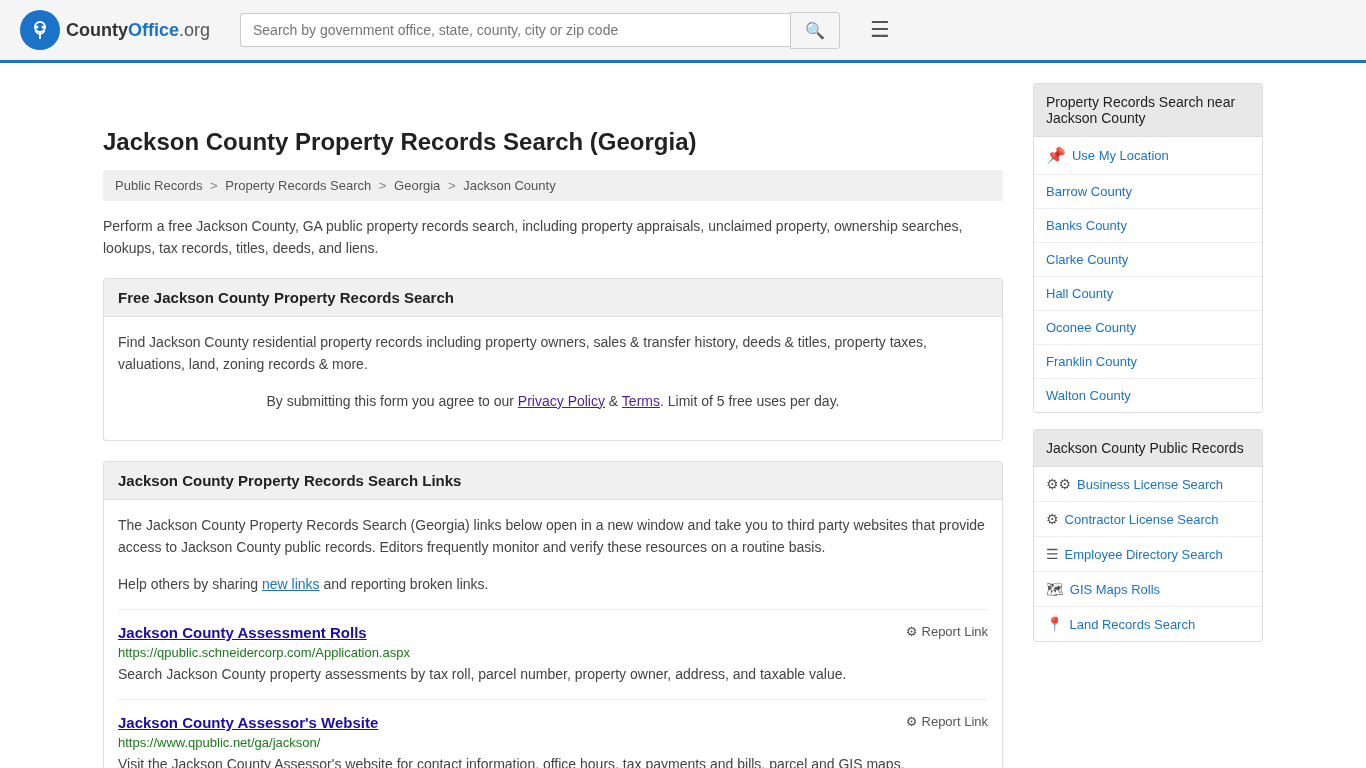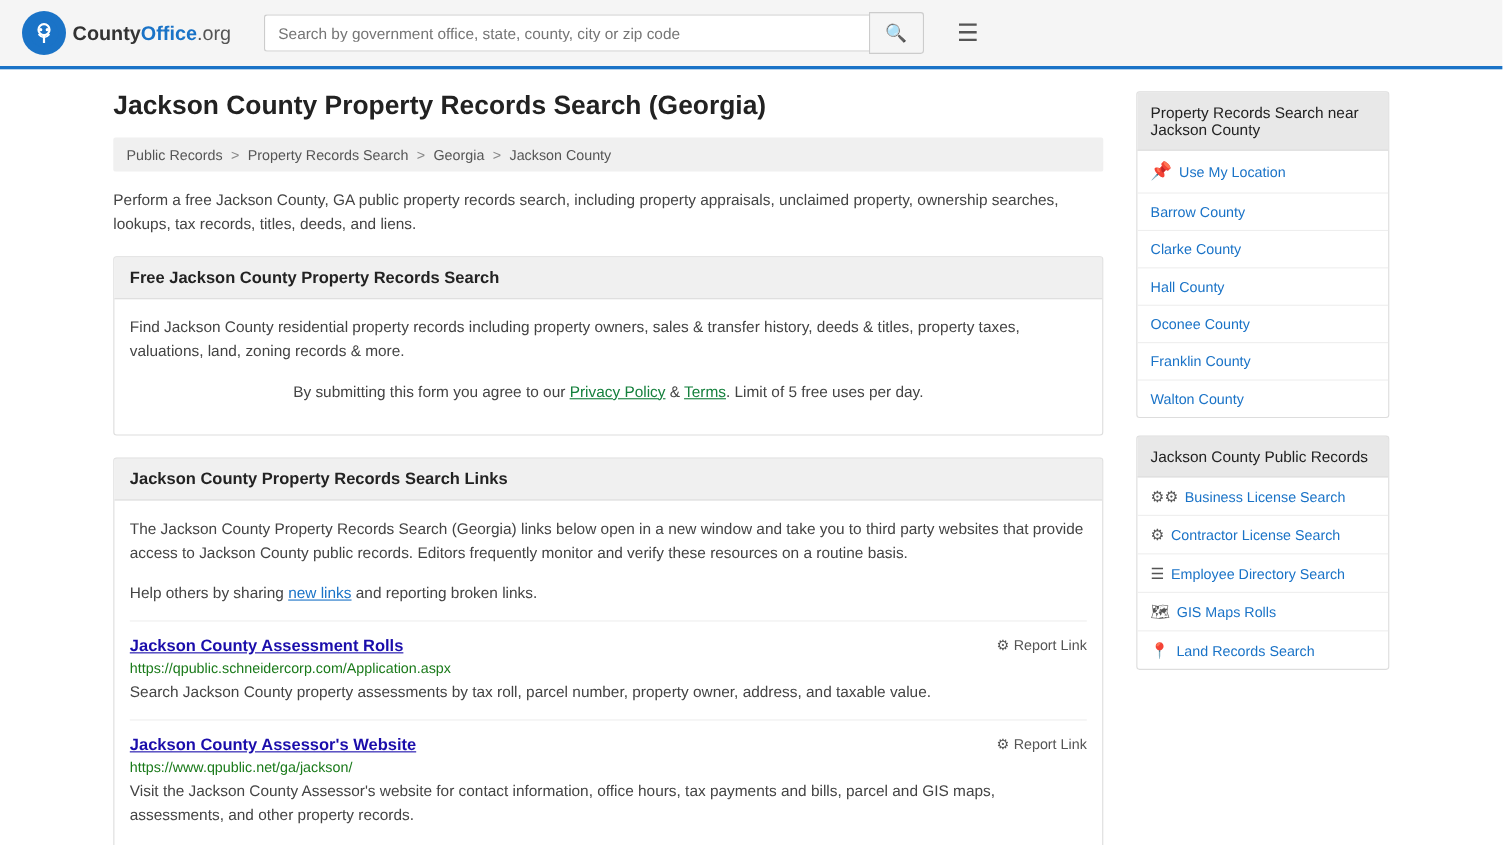--- a/index.html
+++ b/index.html
@@ -85,20 +85,21 @@
       width: 230px;
       min-width: 230px;
     }
 
     
     .page-title {
       font-size: 24px;
       font-weight: bold;
       color: #222;
       margin-bottom: 14px;
+      margin-top: 45px;
     }
 
     
     .breadcrumb {
       background: #f0f0f0;
       padding: 8px 12px;
       font-size: 13px;
       color: #555;
       margin-bottom: 14px;
       border-radius: 2px;
@@ -168,21 +169,21 @@
       font-weight: bold;
       cursor: pointer;
       border-radius: 0 3px 3px 0;
     }
     .form-disclaimer {
       font-size: 12px;
       color: #666;
       text-align: center;
     }
     .form-disclaimer a {
-      color: #15803d;
+      color: #4c1d95;
       text-decoration: underline;
     }
 
     
     .links-description {
       font-size: 14px;
       color: #444;
       line-height: 1.6;
       margin-bottom: 10px;
     }
@@ -377,20 +378,23 @@
     <div class="sidebar-section">
       <div class="sidebar-header">Property Records Search near Jackson County</div>
       <div class="sidebar-item location">
         <span class="pin-icon">📌</span>
         <a href="#">Use My Location</a>
       </div>
       <div class="sidebar-item">
         <a href="#">Barrow County</a>
       </div>
       <div class="sidebar-item">
+        <a href="#">Banks County</a>
+      </div>
+      <div class="sidebar-item">
         <a href="#">Clarke County</a>
       </div>
       <div class="sidebar-item">
         <a href="#">Hall County</a>
       </div>
       <div class="sidebar-item">
         <a href="#">Oconee County</a>
       </div>
       <div class="sidebar-item">
         <a href="#">Franklin County</a>

